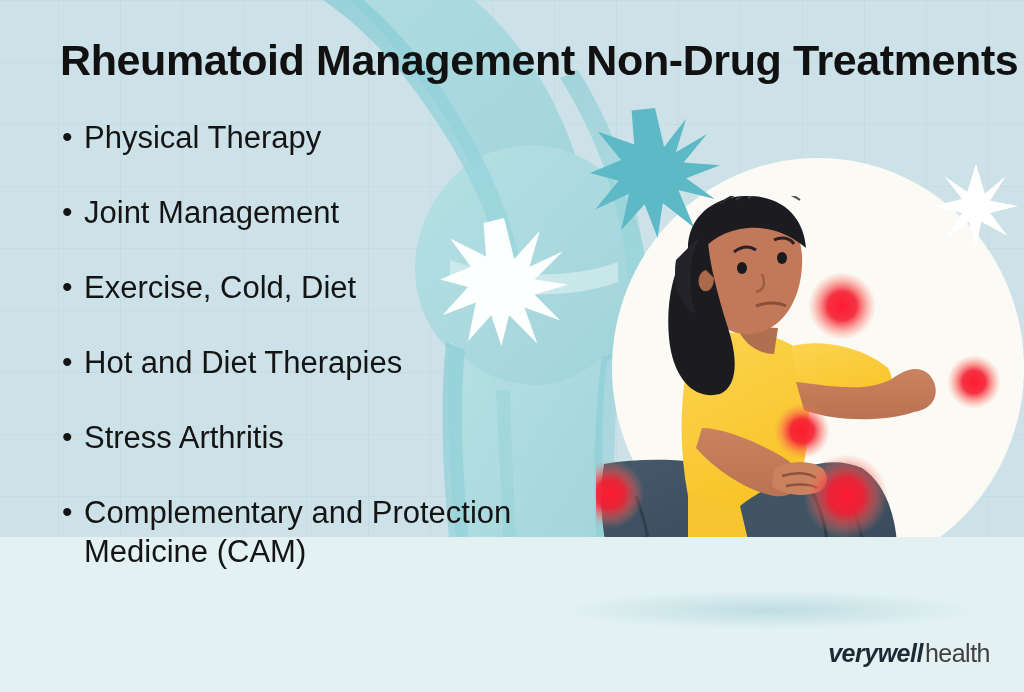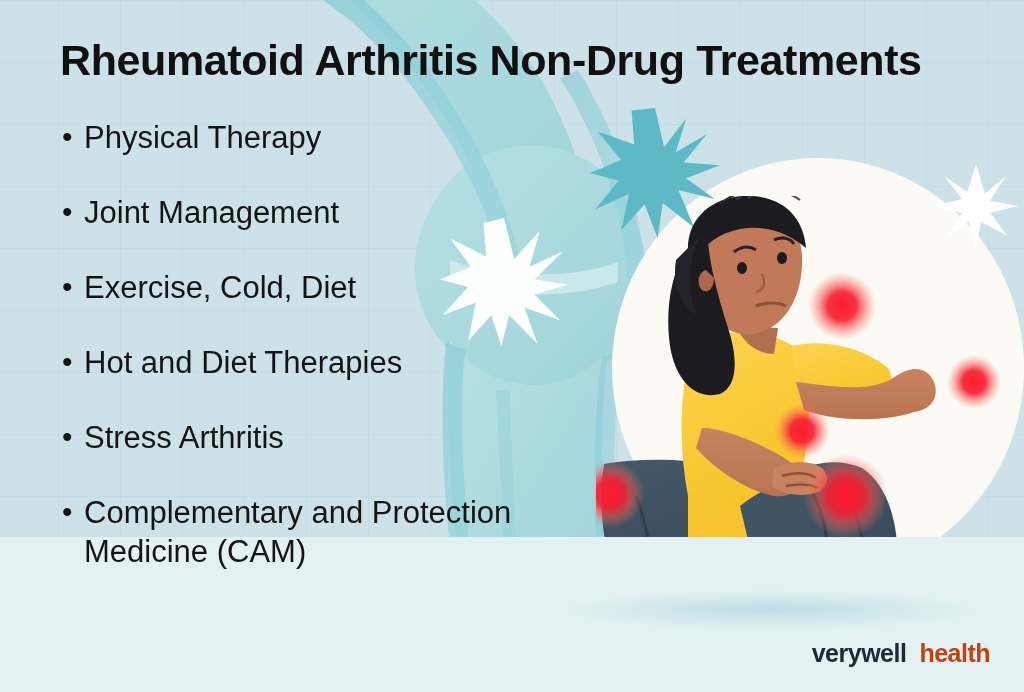--- a/index.html
+++ b/index.html
@@ -89,22 +89,22 @@
   #bullet-list li .txt { flex:1 1 auto; }
 
   
   #logo {
     position:absolute;
     right:34px; bottom:24px;
     font-size:25px;
     letter-spacing:-0.5px;
     white-space:nowrap;
   }
-  #logo .mark-verywell { font-weight:bold; color:#1d2a35; }
-  #logo .mark-health   { font-weight:bold; color:#c2410c; margin-left:13px; }
+  #logo .mark-verywell { font-weight:bold; color:#1d2a35;font-style:italic; }
+  #logo .mark-health   { font-weight:normal; color:#404040; margin-left:2px; }
 </style>
 </head>
 <body>
 
 <div id="infographic">
 
   <div class="layer" id="grid-pattern"></div>
 
   <svg class="layer" id="bone-illustration" viewBox="0 0 560 620" xmlns="http://www.w3.org/2000/svg">
     <defs>
@@ -257,21 +257,21 @@
     <circle cx="246" cy="110" r="34" fill="url(#painGlow)"></circle>
     <circle cx="206" cy="235" r="28" fill="url(#painGlow)"></circle>
     <circle cx="378" cy="186" r="27" fill="url(#painGlow)"></circle>
     <circle cx="14" cy="298" r="34" fill="url(#painGlow)"></circle>
     <circle cx="200" cy="384" r="36" fill="url(#painGlow)"></circle>
   </svg>
 
   <div class="layer" id="floor-band"></div>
   <div class="layer" id="floor-shadow"></div>
 
-  <h1 id="title">Rheumatoid Arthritis Non-Drug Treatments</h1>
+  <h1 id="title">Rheumatoid Management Non-Drug Treatments</h1>
 
   <ul id="bullet-list">
     <li>
       <span class="dot">•</span>
       <span class="txt">Physical Therapy</span>
     </li>
     <li>
       <span class="dot">•</span>
       <span class="txt">Joint Management</span>
     </li>

